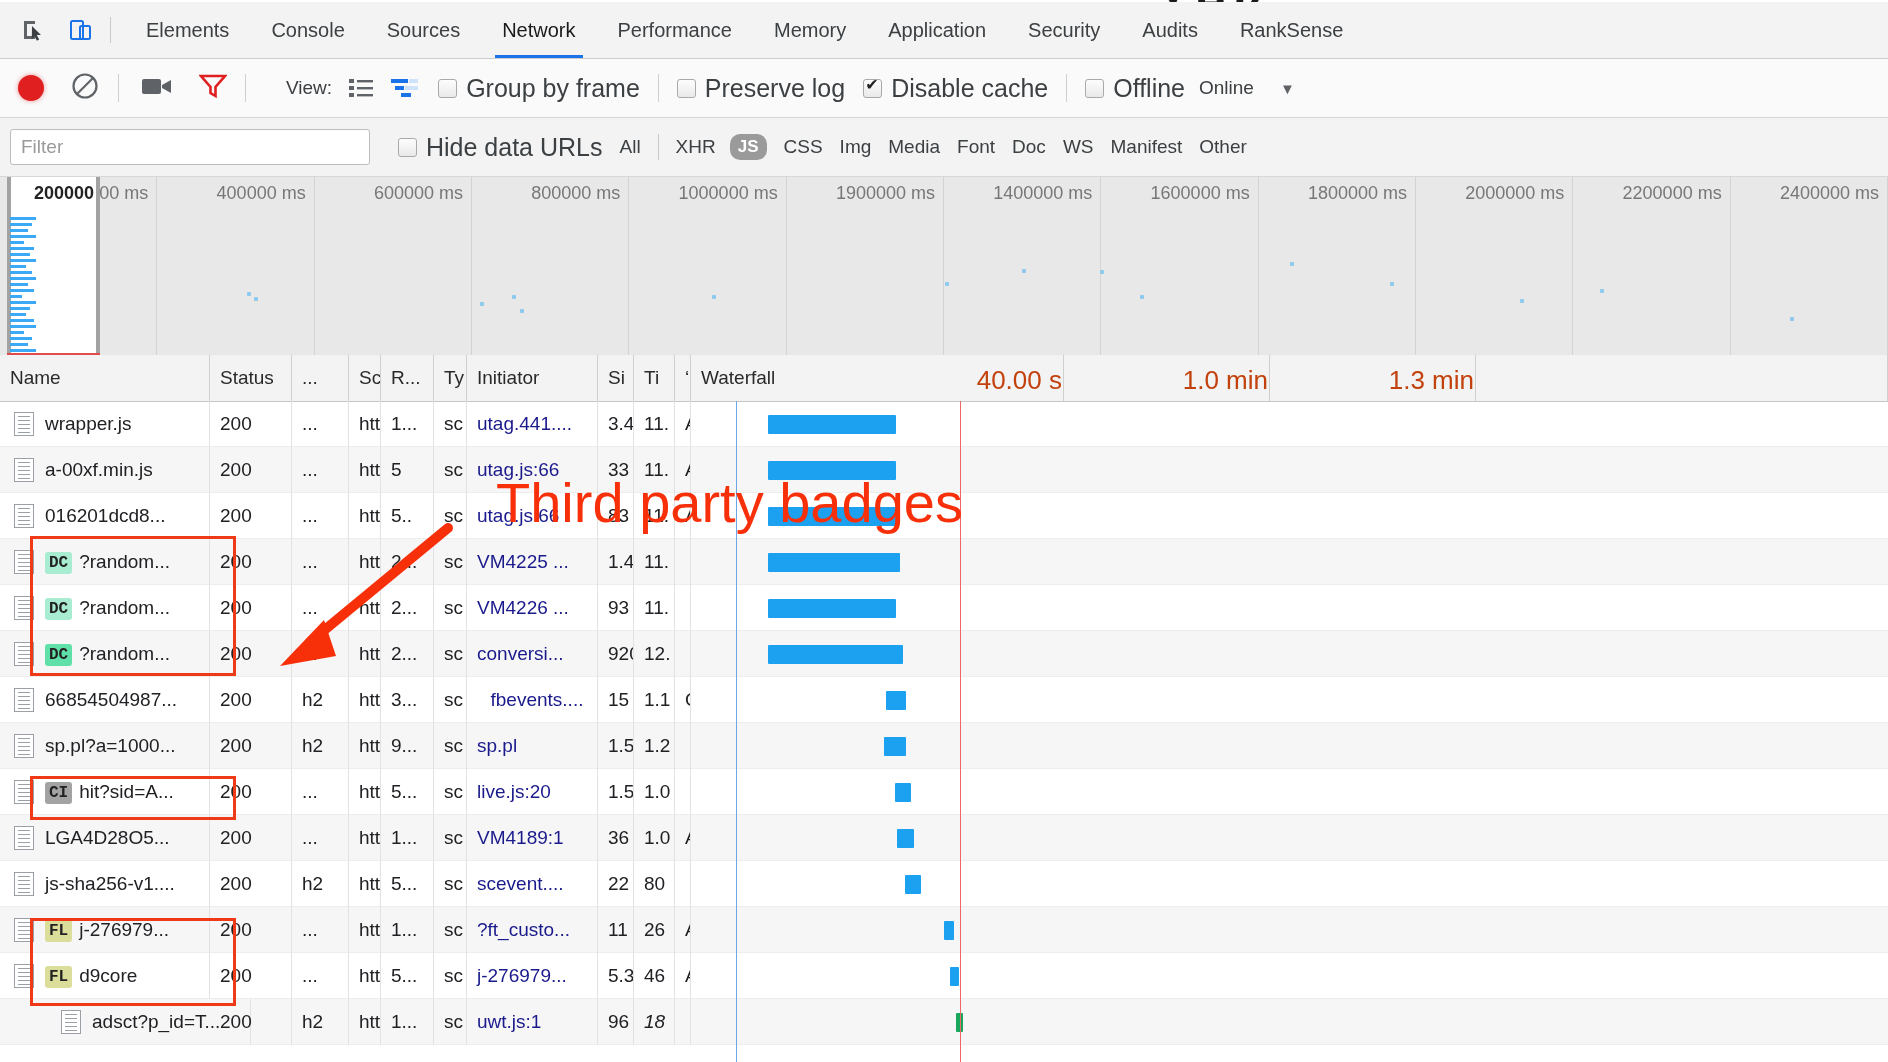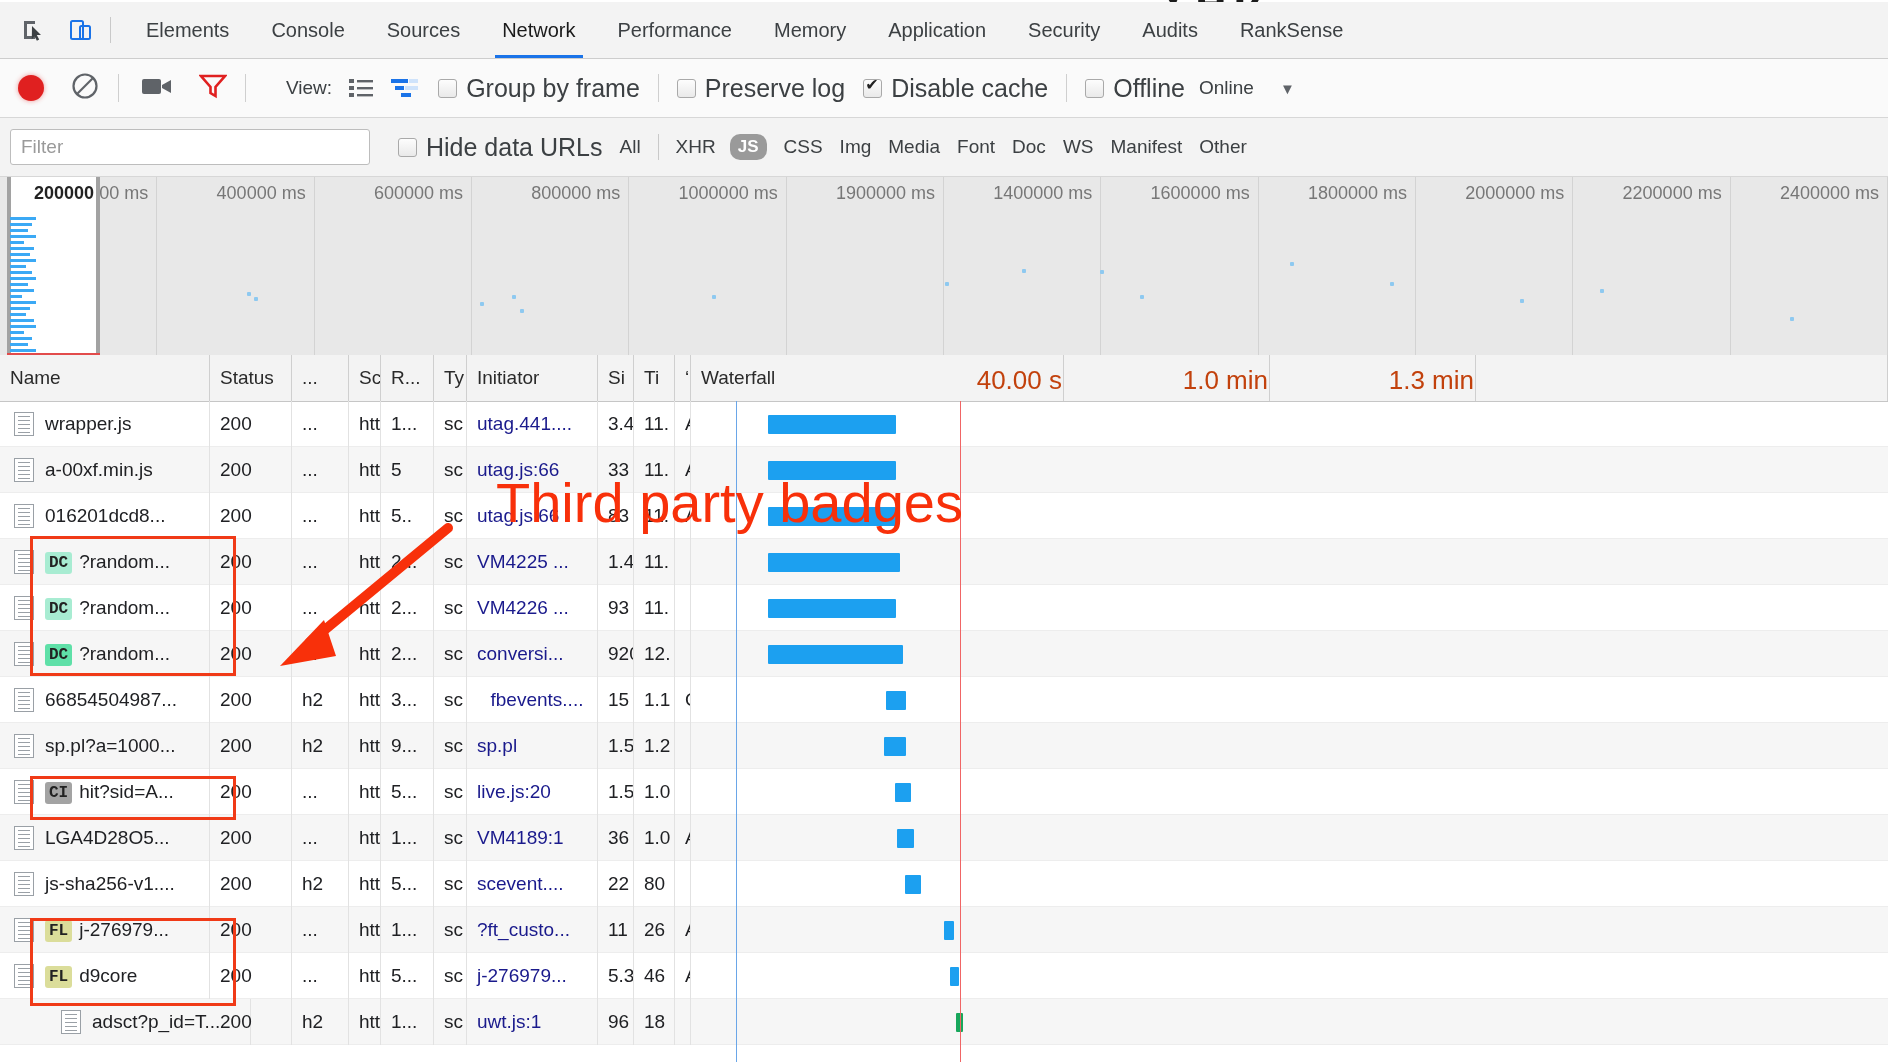--- a/index.html
+++ b/index.html
@@ -622,21 +622,21 @@
         </div>
         <div class="row alt">
           <div class="cell name" style="left: 0px; width: 204px; margin-left: 47px;"><span class="docicon"></span><span>adsct?p_id=T...</span></div>
           <div class="cell" style="left: 210px; width: 82px;">200</div>
           <div class="cell" style="left: 292px; width: 57px;">h2</div>
           <div class="cell" style="left: 349px; width: 32px;">htt</div>
           <div class="cell" style="left: 381px; width: 53px;">1...</div>
           <div class="cell" style="left: 434px; width: 33px;">sc</div>
           <div class="cell" style="left: 467px; width: 131px;"><span class="initiator">uwt.js:1</span></div>
           <div class="cell" style="left: 598px; width: 36px;">96</div>
-          <div class="cell" style="left: 634px; width: 41px;">18</div>
+          <div class="cell" style="left: 634px; width: 41px; font-style: italic;">18</div>
           <div class="cell" style="left: 675px; width: 16px;"></div>
           <div class="wfcell" style="left: 691px; width: 1197px;">
             <div class="wfbar green" style="left: 265px; width: 7px;"></div>
           </div>
         </div>
       </div>
   <div class="vline" style="left: 736px; top: 46px; height: 661px; background: rgb(106, 166, 232);"></div>
       <div class="vline" style="left: 960px; top: 46px; height: 661px; background: rgb(240, 101, 101);"></div>
     </div>
 

